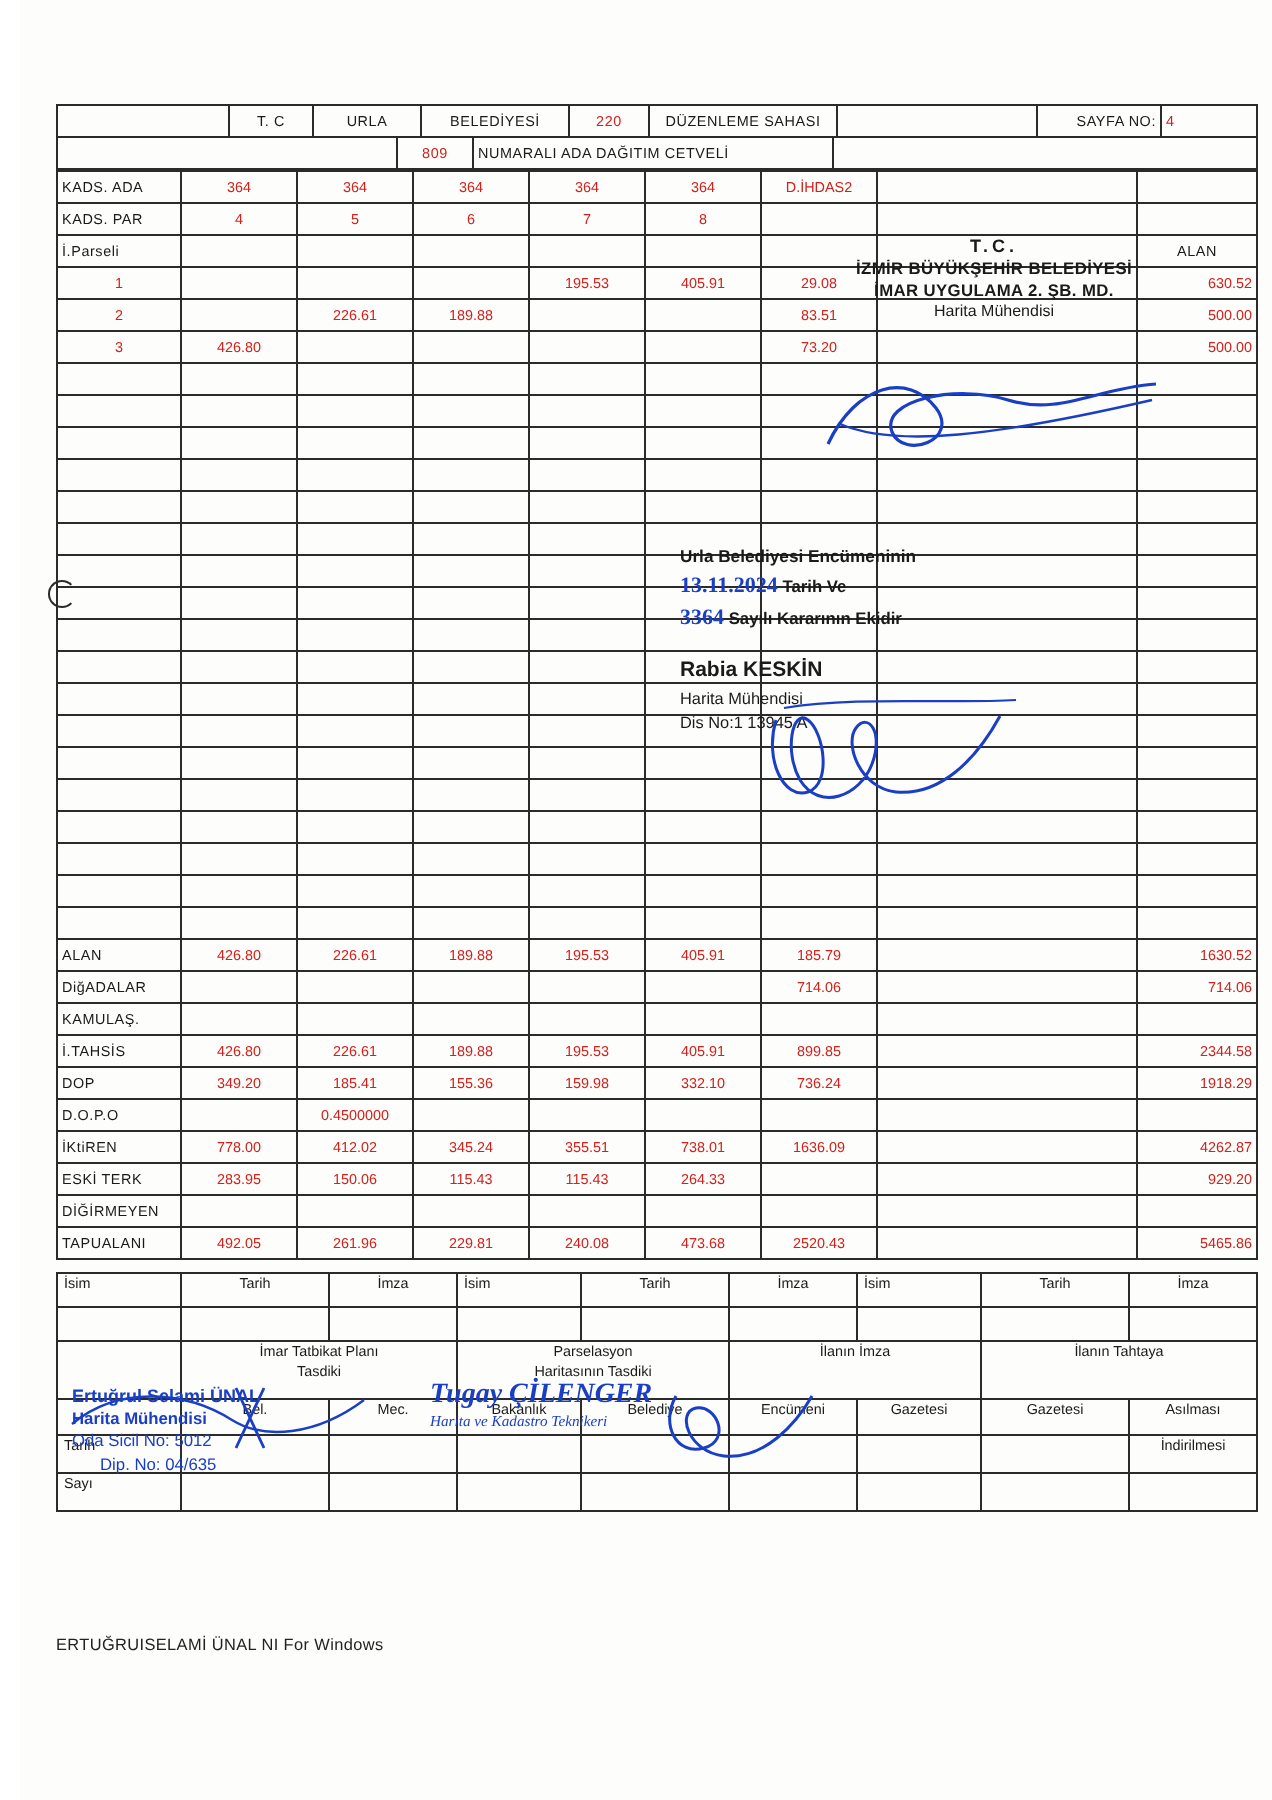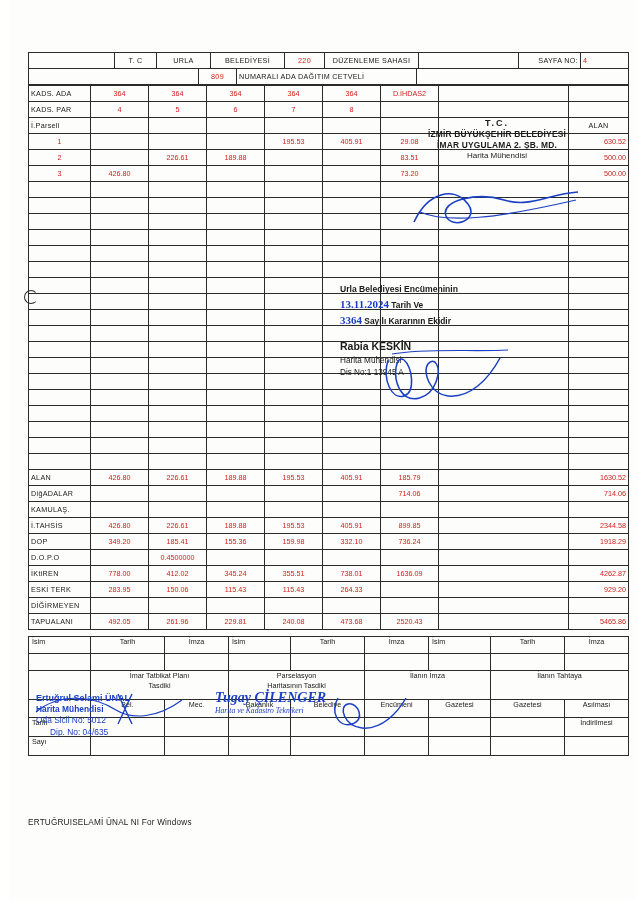--- a/index.html
+++ b/index.html
@@ -32,21 +32,21 @@
   .footnote{position:absolute;left:18px;top:818px;font-size:8.2px;color:#222;letter-spacing:.2px;}
   .swirl{position:absolute;pointer-events:none;}
 
   .ibe{position:absolute;left:392px;top:118px;width:190px;text-align:center;line-height:1.25;}
   .ibe .t1{font-size:9px;font-weight:bold;letter-spacing:2px;}
   .ibe .t2{font-size:8.4px;font-weight:bold;letter-spacing:.2px;}
   .ibe .t3{font-size:8.4px;font-weight:bold;letter-spacing:.2px;}
   .ibe .nm{font-size:10px;font-weight:bold;margin-top:8px;letter-spacing:.3px;}
   .ibe .ti{font-size:8px;margin-top:1px;}
 
-  .enc{position:absolute;left:330px;top:283px;width:230px;line-height:1.5;}
+  .enc{position:absolute;left:330px;top:272px;width:230px;line-height:1.5;}
   .enc .e1{font-size:8.6px;font-weight:bold;}
   .enc .e2{font-size:8.4px;font-weight:bold;}
   .enc .nm{font-size:10.5px;font-weight:bold;margin-top:10px;}
   .enc .ti{font-size:8.2px;}
   .enc .ti2{font-size:8.2px;}
 
   .hw{font-family:"Liberation Serif",serif;color:#1a3fc4;}
 
   .lbl-left{position:absolute;left:26px;top:692px;width:180px;color:#1a3fc4;line-height:1.35;}
   .lbl-left .n1{font-size:9px;font-weight:bold;}

